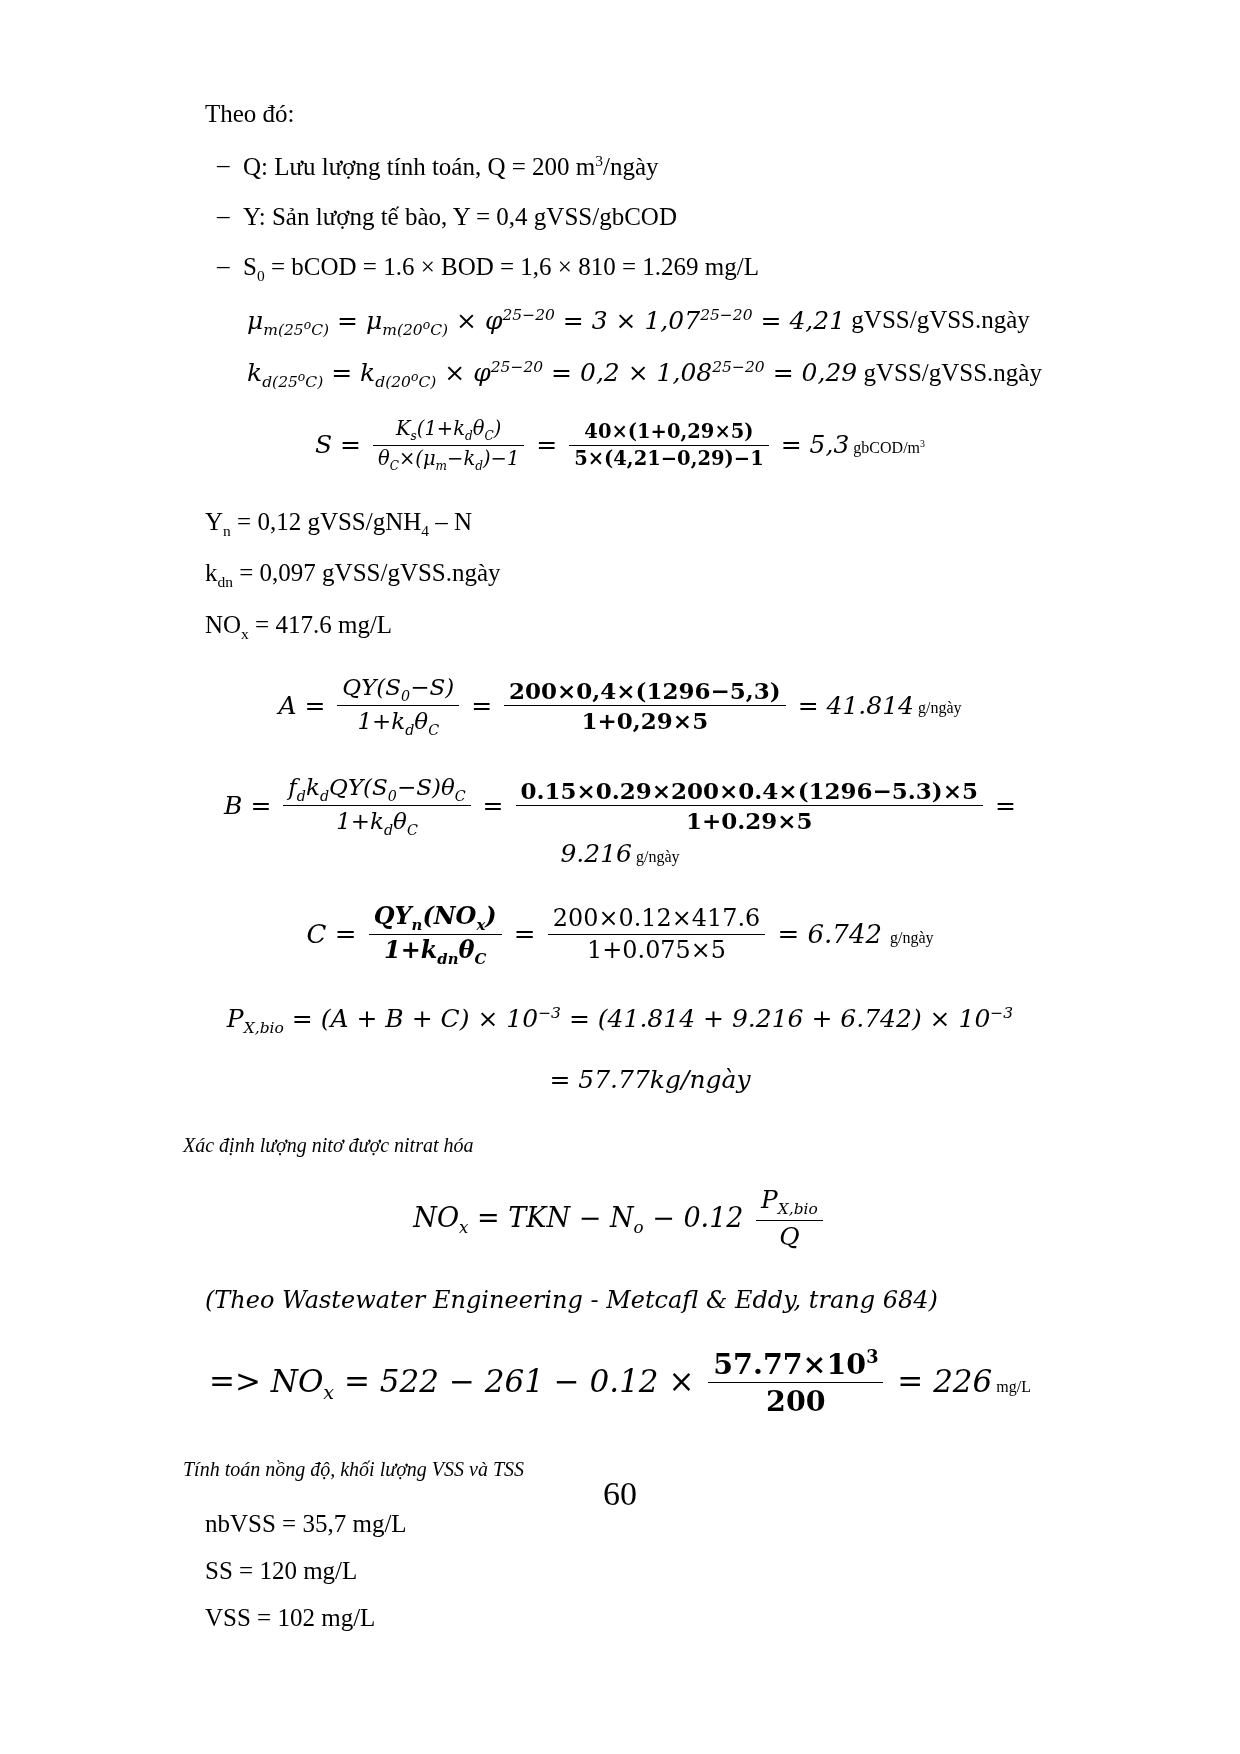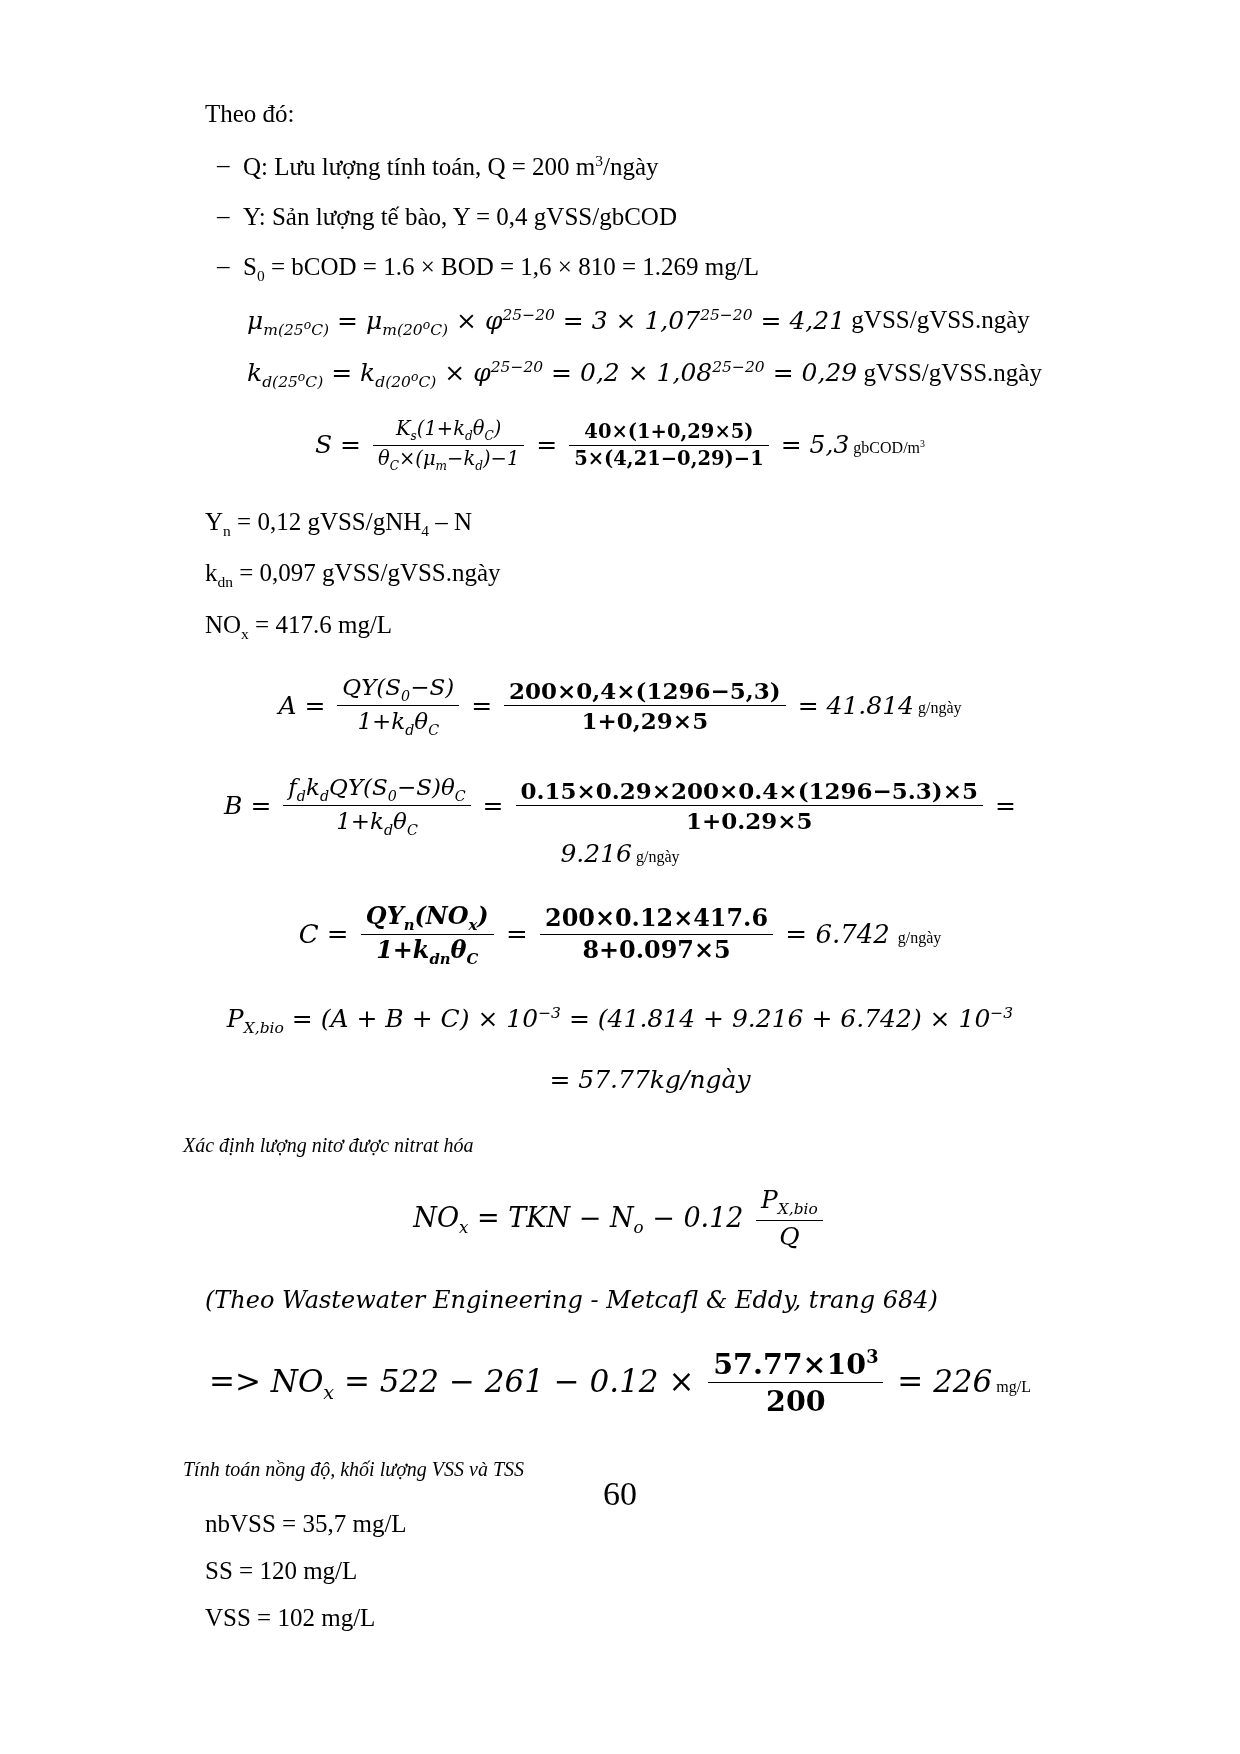--- a/index.html
+++ b/index.html
@@ -196,23 +196,23 @@
         = 9.216</span><span class="upr"> g/ngày</span>
     </div>
 
     <div class="eqline" style="margin-bottom:36px;">
       <span class="eq" style="font-size:26px;">C =
         <span class="frac big" style="font-weight:bold;">
           <span class="num">QY<span class="dn">n</span>(NO<span class="dn">x</span>)</span>
           <span class="den">1+k<span class="dn">dn</span>θ<span class="dn">C</span></span>
         </span>
         =
-        <span class="frac big" style="font-weight:bold;">
+        <span class="frac big" style="font-weight:normal;">
           <span class="num" style="font-style:normal;">200×0.12×417.6</span>
-          <span class="den" style="font-style:normal;">8+0.097×5</span>
+          <span class="den" style="font-style:normal;">1+0.075×5</span>
         </span>
         = 6.742</span><span class="upr">&nbsp; g/ngày</span>
     </div>
 
     <div class="eqline" style="margin-bottom:10px;">
       <span class="eq">P<span class="dn">X,bio</span> = (A + B + C) × 10<span class="up">−3</span> = (41.814 + 9.216 + 6.742) × 10<span class="up">−3</span></span>
     </div>
     <div class="eqline" style="margin-bottom:10px; padding-left:60px;">
       <span class="eq">= 57.77kg/ngày</span>
     </div>

